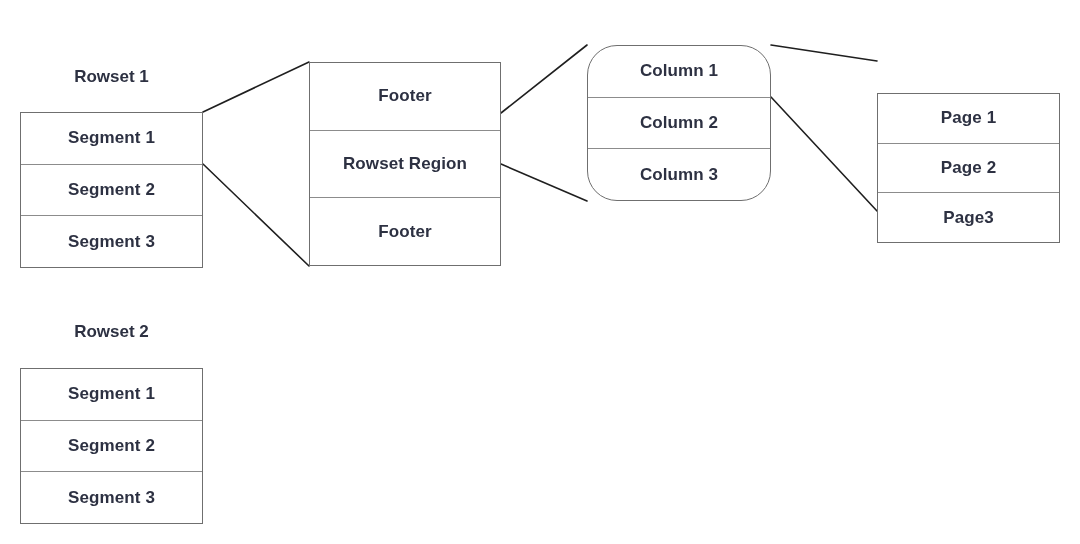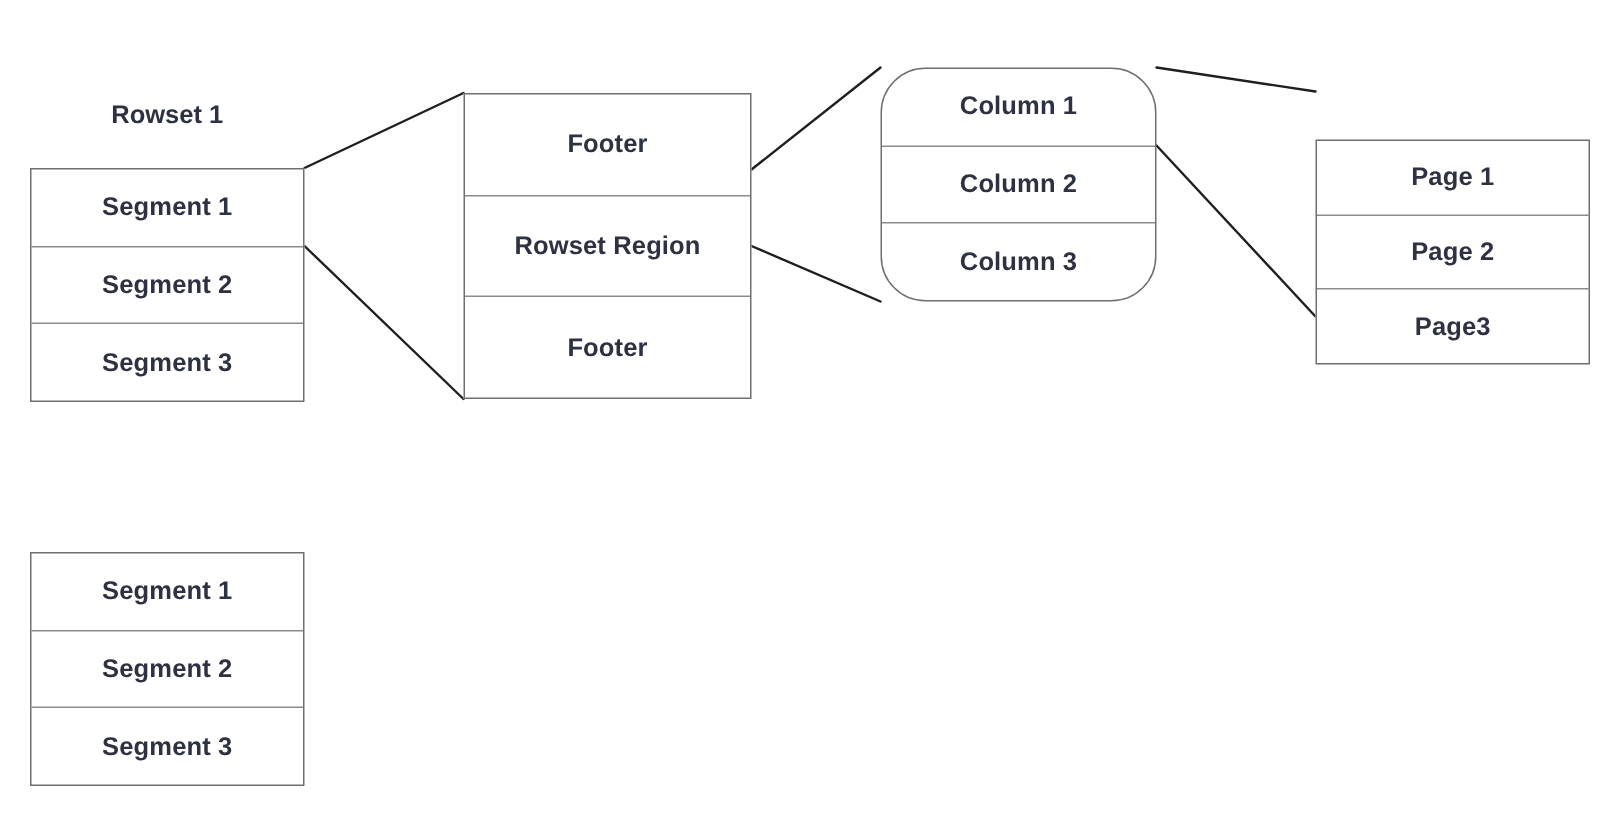--- a/index.html
+++ b/index.html
@@ -100,19 +100,20 @@
     <div class="stack-row">Column 2</div>
     <div class="stack-row">Column 3</div>
   </div>
 
   <div class="stack-box" id="pages-box">
     <div class="stack-row">Page 1</div>
     <div class="stack-row">Page 2</div>
     <div class="stack-row">Page3</div>
   </div>
 
+  <div class="box-title" id="rowset2-title">Rowset 2</div>
   <div class="stack-box" id="rowset2-box">
     <div class="stack-row">Segment 1</div>
     <div class="stack-row">Segment 2</div>
     <div class="stack-row">Segment 3</div>
   </div>
 
 </div>
 
 </body></html>

